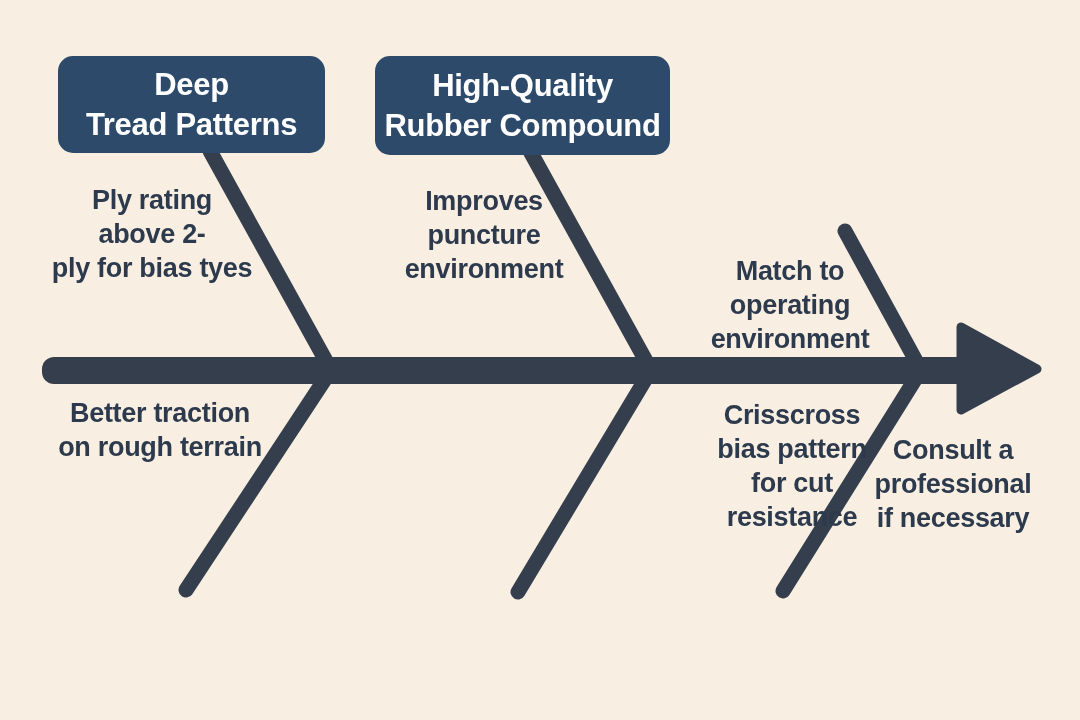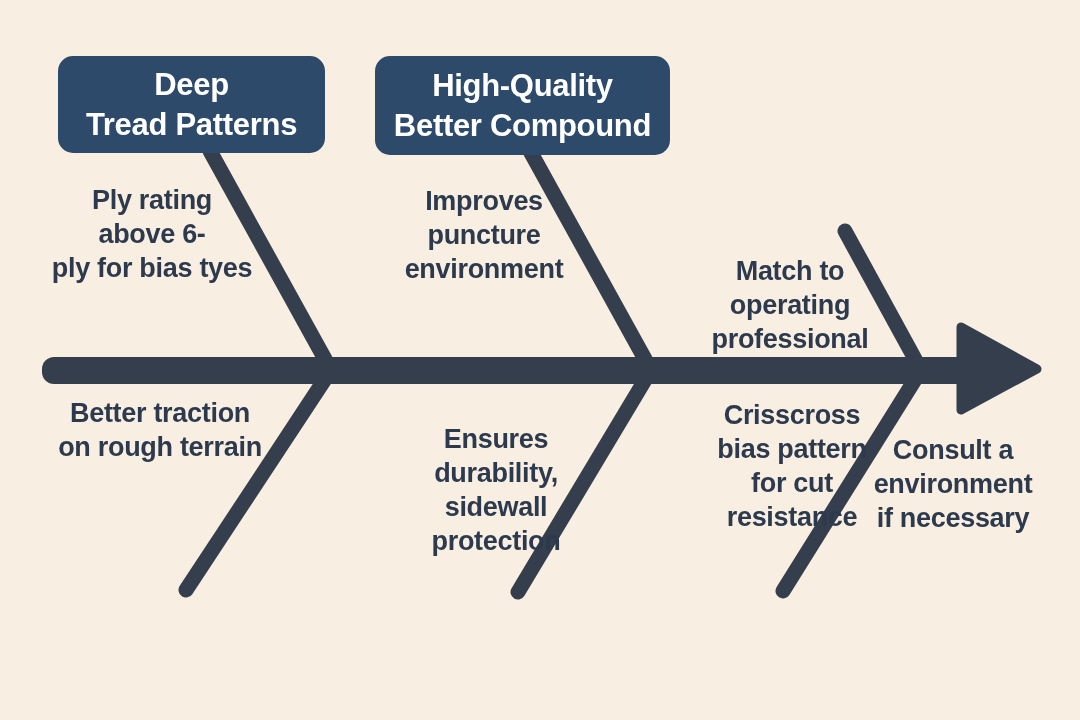--- a/index.html
+++ b/index.html
@@ -71,41 +71,37 @@
 
     <polygon points="961,327 1037,369 961,410" fill="var(--line)" stroke="var(--line)" stroke-width="9" stroke-linejoin="round"></polygon>
   </svg>
 
   <div class="category-box" style="left:58px; top:56px; width:267px; height:97px;">
     <span class="box-title">Deep
 Tread Patterns</span>
   </div>
   <div class="category-box" style="left:375px; top:56px; width:295px; height:99px;">
     <span class="box-title">High-Quality
-Better Compound</span>
+Rubber Compound</span>
   </div>
 
   <div class="cause" style="left:27px; top:183px; width:250px;">Ply rating
-above 6-
+above 2-
 ply for bias tyes</div>
   <div class="cause" style="left:377px; top:184px; width:214px;">Improves
 puncture
 environment</div>
   <div class="cause" style="left:688px; top:254px; width:204px;">Match to
 operating
-professional</div>
+environment</div>
 
   <div class="cause" style="left:35px; top:396px; width:250px;">Better traction
 on rough terrain</div>
-  <div class="cause" style="left:389px; top:422px; width:214px;">Ensures
-durability,
-sidewall
-protection</div>
   <div class="cause" style="left:685px; top:398px; width:214px;">Crisscross
 bias pattern
 for cut
 resistance</div>
 
   <div class="cause" style="left:856px; top:433px; width:194px;">Consult a
-environment
+professional
 if necessary</div>
 
 </div>
 
 </body></html>

